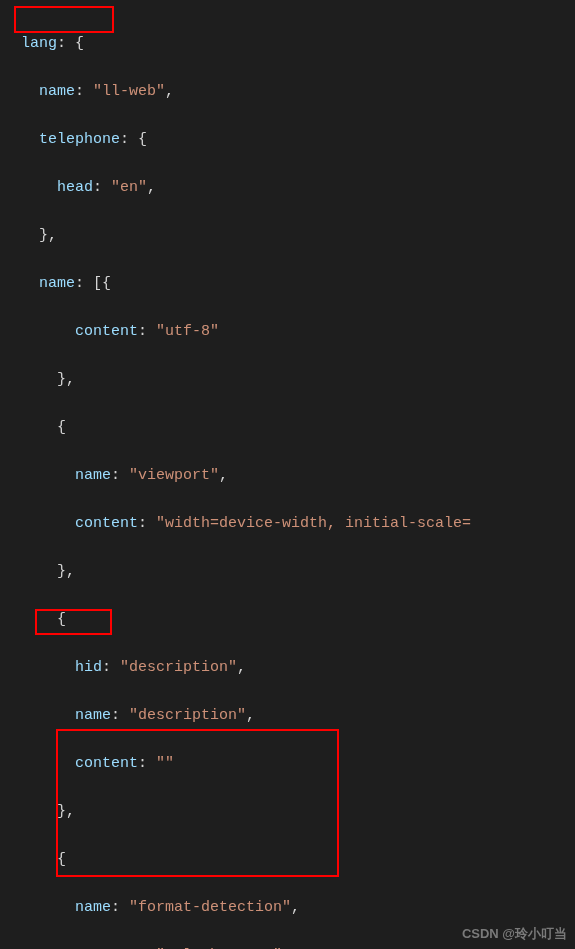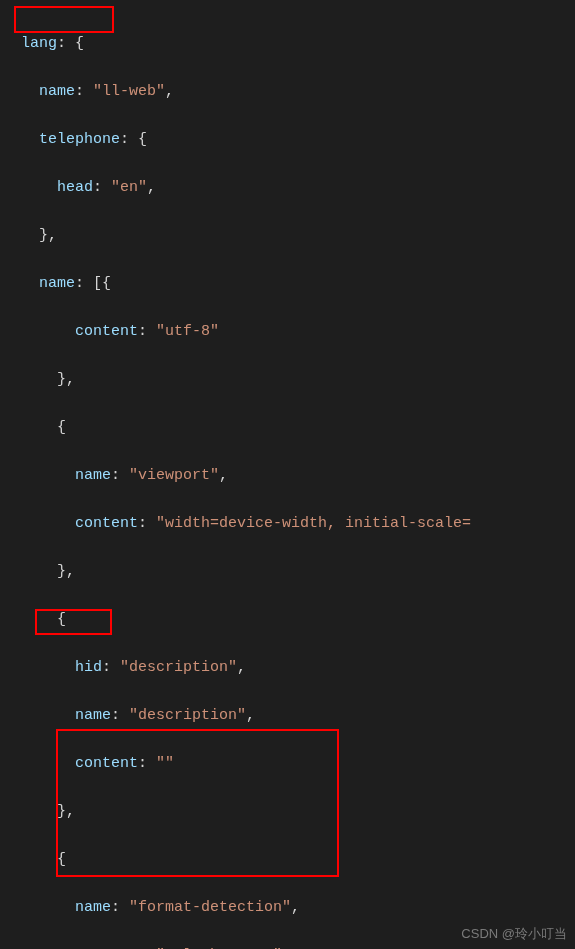--- a/index.html
+++ b/index.html
@@ -59,20 +59,21 @@
       height: 148px;
       pointer-events: none;
     }
     .watermark {
       position: absolute;
       right: 8px;
       bottom: 4px;
       font-size: 13px;
       color: #7a7a7a;
       font-family: sans-serif;
+      font-weight: bold;
     }
   </style>
 </head>
 <body>
 
 <div class="code-container">
 <span class="line"> <span class="key">lang</span><span class="punc">: {</span></span>
 <span class="line">   <span class="key">name</span><span class="punc">: </span><span class="str">"ll-web"</span><span class="punc">,</span></span>
 <span class="line">   <span class="key">telephone</span><span class="punc">: {</span></span>
 <span class="line">     <span class="key">head</span><span class="punc">: </span><span class="str">"en"</span><span class="punc">,</span></span>

